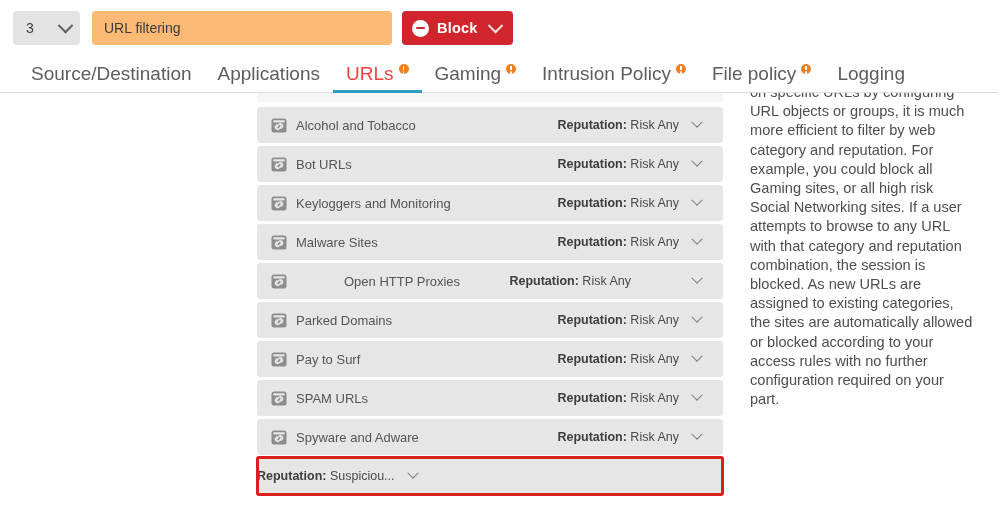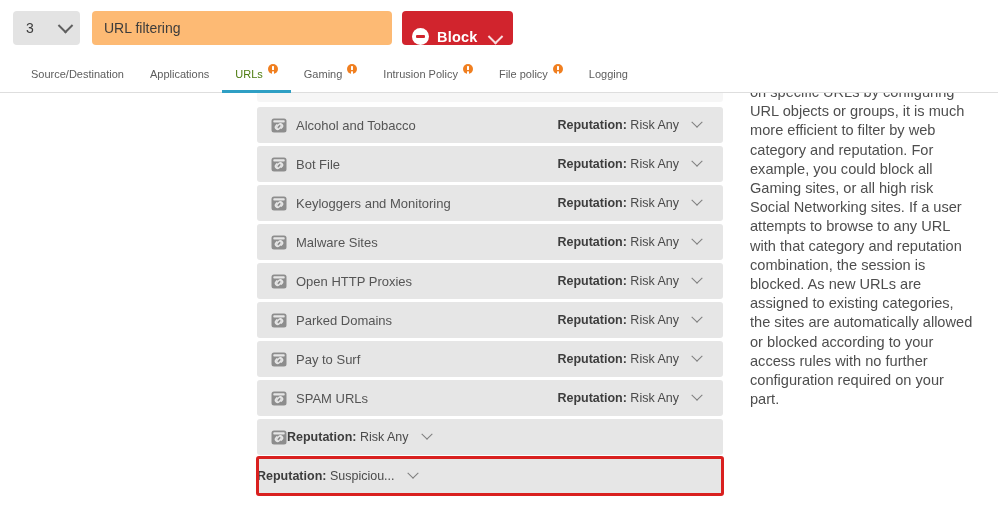--- a/index.html
+++ b/index.html
@@ -64,21 +64,21 @@
     color: #3c3c3c;
     outline: none;
   }
   .block-button {
     position: absolute;
     left: 402px; top: 11px;
     height: 34px;
     background: #d1242d;
     border-radius: 4px;
     display: flex;
-    align-items: flex-end;
+    align-items: center;
     padding: 0 12px 0 10px;
     box-sizing: border-box;
     cursor: pointer;
     color: #ffffff;
   }
   .block-button .deny-icon {
     width: 17px; height: 17px;
     border-radius: 50%;
     background: #ffffff;
     display: inline-flex;
@@ -121,26 +121,26 @@
     display: flex;
     align-items: flex-start;
     padding-left: 18px;
   }
   .tab {
     position: relative;
     height: 36px;
     display: flex;
     align-items: center;
     padding: 0 13px;
-    font-size: 11px;
+    font-size: 19px;
     color: #5d5d5d;
     cursor: pointer;
     white-space: nowrap;
   }
-  .tab.active { color: #4d7c0f; }
+  .tab.active { color: #ef4444; }
   .tab.active::after {
     content: "";
     position: absolute;
     left: 0; right: 0; bottom: -1px;
     height: 3px;
     background: #2e9fc4;
   }
   .tab .warn-badge {
     display: inline-block;
     width: 10px; height: 10px;
@@ -328,21 +328,21 @@
               <span class="chev sm"></span>
             </span>
           </div>
           <div class="cat-row" style="top: 53px;">
             <span class="url-obj-icon"><svg width="16" height="15" viewBox="0 0 16 15">
                 <rect x="0.5" y="0.5" width="15" height="14" rx="2.5" fill="#8d8d8d"></rect>
                 <rect x="2.3" y="2.3" width="11.4" height="2.2" rx="0.8" fill="#e6e6e6"></rect>
                 <path d="M9.6 6.2 a2.1 2.1 0 0 1 0 3.0 l-1.5 1.5 a2.1 2.1 0 0 1 -3.0 -3.0 l0.8 -0.8" fill="none" stroke="#e6e6e6" stroke-width="1.5" stroke-linecap="round"></path>
                 <path d="M6.4 11.0 a2.1 2.1 0 0 1 0 -3.0 l1.5 -1.5 a2.1 2.1 0 0 1 3.0 3.0 l-0.8 0.8" fill="none" stroke="#e6e6e6" stroke-width="1.5" stroke-linecap="round"></path>
               </svg></span>
-            <span class="name">Bot File</span>
+            <span class="name">Bot URLs</span>
             <span class="rep"><b>Reputation:</b> <span>Risk Any</span></span>
             <span class="row-chev">
               <span class="chev sm"></span>
             </span>
           </div>
           <div class="cat-row" style="top: 92px;">
             <span class="url-obj-icon"><svg width="16" height="15" viewBox="0 0 16 15">
                 <rect x="0.5" y="0.5" width="15" height="14" rx="2.5" fill="#8d8d8d"></rect>
                 <rect x="2.3" y="2.3" width="11.4" height="2.2" rx="0.8" fill="#e6e6e6"></rect>
                 <path d="M9.6 6.2 a2.1 2.1 0 0 1 0 3.0 l-1.5 1.5 a2.1 2.1 0 0 1 -3.0 -3.0 l0.8 -0.8" fill="none" stroke="#e6e6e6" stroke-width="1.5" stroke-linecap="round"></path>
@@ -360,21 +360,21 @@
                 <rect x="2.3" y="2.3" width="11.4" height="2.2" rx="0.8" fill="#e6e6e6"></rect>
                 <path d="M9.6 6.2 a2.1 2.1 0 0 1 0 3.0 l-1.5 1.5 a2.1 2.1 0 0 1 -3.0 -3.0 l0.8 -0.8" fill="none" stroke="#e6e6e6" stroke-width="1.5" stroke-linecap="round"></path>
                 <path d="M6.4 11.0 a2.1 2.1 0 0 1 0 -3.0 l1.5 -1.5 a2.1 2.1 0 0 1 3.0 3.0 l-0.8 0.8" fill="none" stroke="#e6e6e6" stroke-width="1.5" stroke-linecap="round"></path>
               </svg></span>
             <span class="name">Malware Sites</span>
             <span class="rep"><b>Reputation:</b> <span>Risk Any</span></span>
             <span class="row-chev">
               <span class="chev sm"></span>
             </span>
           </div>
-          <div class="cat-row" style="top: 170px;">
+          <div class="cat-row" style="top: 170px; gap: 48px;">
             <span class="url-obj-icon"><svg width="16" height="15" viewBox="0 0 16 15">
                 <rect x="0.5" y="0.5" width="15" height="14" rx="2.5" fill="#8d8d8d"></rect>
                 <rect x="2.3" y="2.3" width="11.4" height="2.2" rx="0.8" fill="#e6e6e6"></rect>
                 <path d="M9.6 6.2 a2.1 2.1 0 0 1 0 3.0 l-1.5 1.5 a2.1 2.1 0 0 1 -3.0 -3.0 l0.8 -0.8" fill="none" stroke="#e6e6e6" stroke-width="1.5" stroke-linecap="round"></path>
                 <path d="M6.4 11.0 a2.1 2.1 0 0 1 0 -3.0 l1.5 -1.5 a2.1 2.1 0 0 1 3.0 3.0 l-0.8 0.8" fill="none" stroke="#e6e6e6" stroke-width="1.5" stroke-linecap="round"></path>
               </svg></span>
             <span class="name">Open HTTP Proxies</span>
             <span class="rep"><b>Reputation:</b> <span>Risk Any</span></span>
             <span class="row-chev">
               <span class="chev sm"></span>
@@ -419,20 +419,21 @@
               <span class="chev sm"></span>
             </span>
           </div>
           <div class="cat-row" style="top: 326px;">
             <span class="url-obj-icon"><svg width="16" height="15" viewBox="0 0 16 15">
                 <rect x="0.5" y="0.5" width="15" height="14" rx="2.5" fill="#8d8d8d"></rect>
                 <rect x="2.3" y="2.3" width="11.4" height="2.2" rx="0.8" fill="#e6e6e6"></rect>
                 <path d="M9.6 6.2 a2.1 2.1 0 0 1 0 3.0 l-1.5 1.5 a2.1 2.1 0 0 1 -3.0 -3.0 l0.8 -0.8" fill="none" stroke="#e6e6e6" stroke-width="1.5" stroke-linecap="round"></path>
                 <path d="M6.4 11.0 a2.1 2.1 0 0 1 0 -3.0 l1.5 -1.5 a2.1 2.1 0 0 1 3.0 3.0 l-0.8 0.8" fill="none" stroke="#e6e6e6" stroke-width="1.5" stroke-linecap="round"></path>
               </svg></span>
+            <span class="name">Spyware and Adware</span>
             <span class="rep"><b>Reputation:</b> <span>Risk Any</span></span>
             <span class="row-chev">
               <span class="chev sm"></span>
             </span>
           </div>
           <div class="cat-row no-icon" style="top: 365px;">
             <span class="rep"><b>Reputation:</b> <span>Suspiciou...</span></span>
             <span class="row-chev">
               <span class="chev sm"></span>
             </span>

